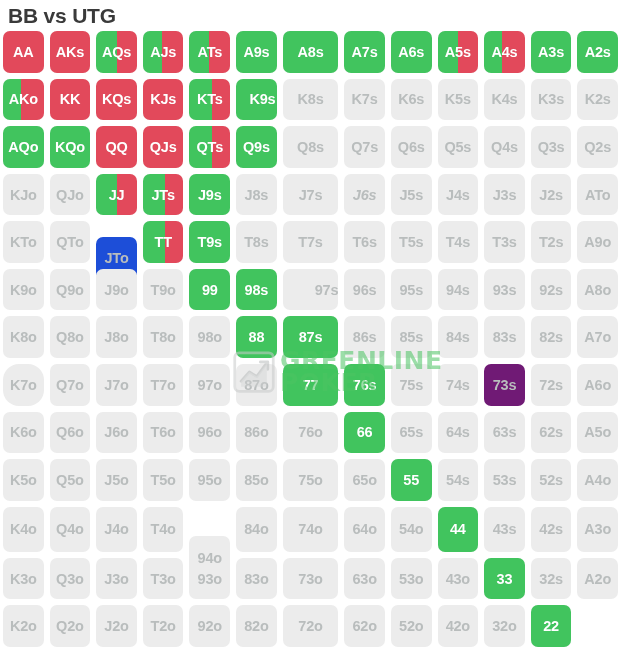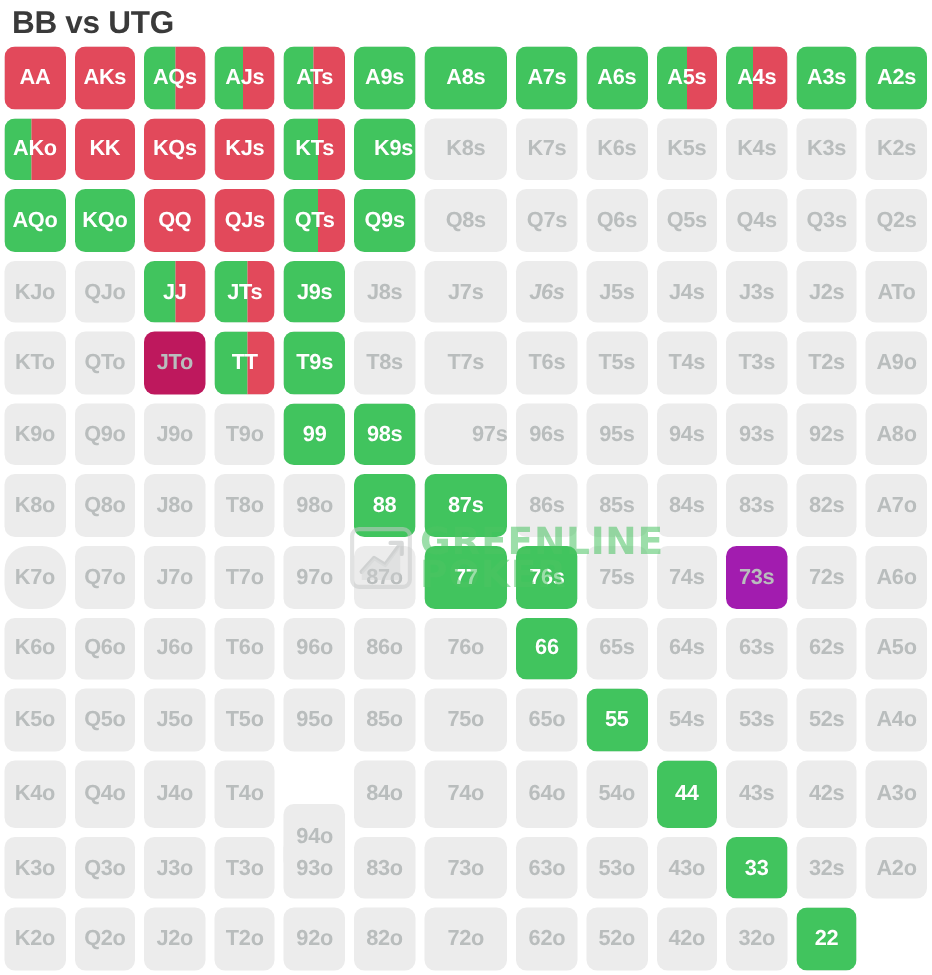--- a/index.html
+++ b/index.html
@@ -432,21 +432,21 @@
           <div class="cell empty" style="background: rgb(236, 236, 236);">
             <span class="label">KTo</span>
           </div>
         </div>
         <div class="cell-pad">
           <div class="cell empty" style="background: rgb(236, 236, 236);">
             <span class="label">QTo</span>
           </div>
         </div>
         <div class="cell-pad">
-          <div class="cell empty" style="background: #be185d;">
+          <div class="cell empty" style="background: #1d4ed8; margin-top: 16px;">
             <span class="label">JTo</span>
           </div>
         </div>
         <div class="cell-pad">
           <div class="cell filled" style="background: rgb(236, 236, 236);">
             <div class="fill fill-left" style="width: 55%; background: rgb(65, 196, 94);"></div>
             <div class="fill fill-right" style="width: 45%; background: rgb(226, 73, 91);"></div>
             <span class="label">TT</span>
           </div>
         </div>
@@ -676,21 +676,21 @@
           <div class="cell empty" style="background: rgb(236, 236, 236);">
             <span class="label">75s</span>
           </div>
         </div>
         <div class="cell-pad">
           <div class="cell empty" style="background: rgb(236, 236, 236);">
             <span class="label">74s</span>
           </div>
         </div>
         <div class="cell-pad">
-          <div class="cell empty" style="background: #a21caf;">
+          <div class="cell empty" style="background: #701a75;">
             <span class="label">73s</span>
           </div>
         </div>
         <div class="cell-pad">
           <div class="cell empty" style="background: rgb(236, 236, 236);">
             <span class="label">72s</span>
           </div>
         </div>
         <div class="cell-pad">
           <div class="cell empty" style="background: rgb(236, 236, 236);">

